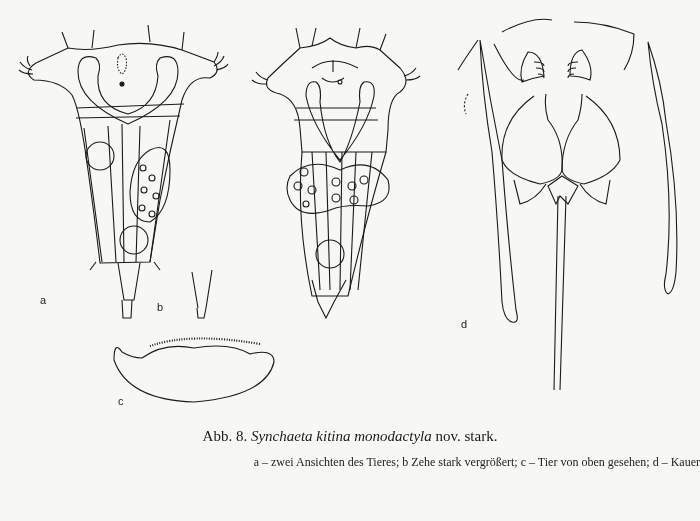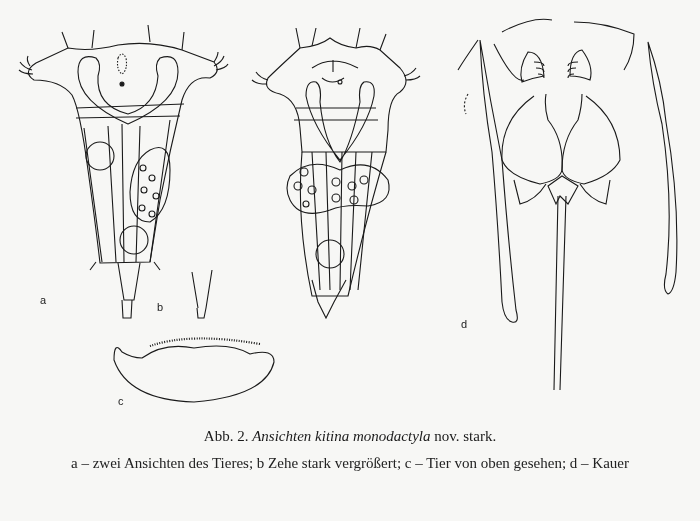--- a/index.html
+++ b/index.html
@@ -1,21 +1,21 @@
 <!DOCTYPE html>
 <html><head>
 <meta charset="utf-8">
 <style>
   html, body { margin:0; padding:0; }
   body { width:700px; height:521px; background:#f7f7f5; position:relative; overflow:hidden; font-family:"DejaVu Serif", serif; color:#1a1a1a; }
   svg.fig { position:absolute; left:0; top:0; }
   .lbl { position:absolute; font-family:"Liberation Sans", sans-serif; font-size:11px; color:#222; }
   .caption-title { position:absolute; left:0; width:700px; top:428px; text-align:center; font-family:"Liberation Serif", serif; font-size:15px; color:#1a1a1a; }
   .caption-title i { font-style:italic; }
-  .caption-legend { position:absolute; left:0; width:700px; top:455px; text-align:center; font-family:"Liberation Serif", serif; font-size:15px; color:#222; }
+  .caption-legend { position:absolute; left:0; width:700px; top:455px; text-align:right; font-family:"Liberation Serif", serif; font-size:12px; color:#222; }
 </style>
 </head>
 <body>
 
 <svg class="fig" width="700" height="430" viewBox="0 0 700 430" fill="none" stroke="#1a1a1a" stroke-width="1.1">
 
   <g>
     <path d="M68,48 Q90,52 118,45 Q150,40 182,50 L214,62 Q222,72 210,78 Q190,75 182,100 Q170,150 160,200 L150,262 L100,263 Q95,220 88,170 Q80,110 72,95 Q60,80 34,80 Q22,72 36,63 Z"></path>
     <path d="M68,48 L62,32 M92,48 L94,30 M150,42 L148,25 M182,50 L184,32"></path>
     <path d="M32,70 q-8,-2 -12,-8 M33,74 q-10,0 -14,-4 M30,66 q-4,-6 -2,-10"></path>
@@ -87,17 +87,17 @@
     <path d="M468,94 q-6,10 -2,20" stroke-dasharray="2,2"></path>
   </g>
 </svg>
 
 <span class="lbl" style="left:40px;top:294px;">a</span>
 <span class="lbl" style="left:157px;top:301px;">b</span>
 <span class="lbl" style="left:118px;top:395px;">c</span>
 <span class="lbl" style="left:461px;top:318px;">d</span>
 
 <div class="caption-title">
-  <span>Abb. 2.</span>
-  <i>Ansichten kitina monodactyla</i>
+  <span>Abb. 8.</span>
+  <i>Synchaeta kitina monodactyla</i>
   <span>nov. stark.</span>
 </div>
 <div class="caption-legend">a – zwei Ansichten des Tieres; b Zehe stark vergrößert; c – Tier von oben gesehen; d – Kauer</div>
 
 </body></html>

